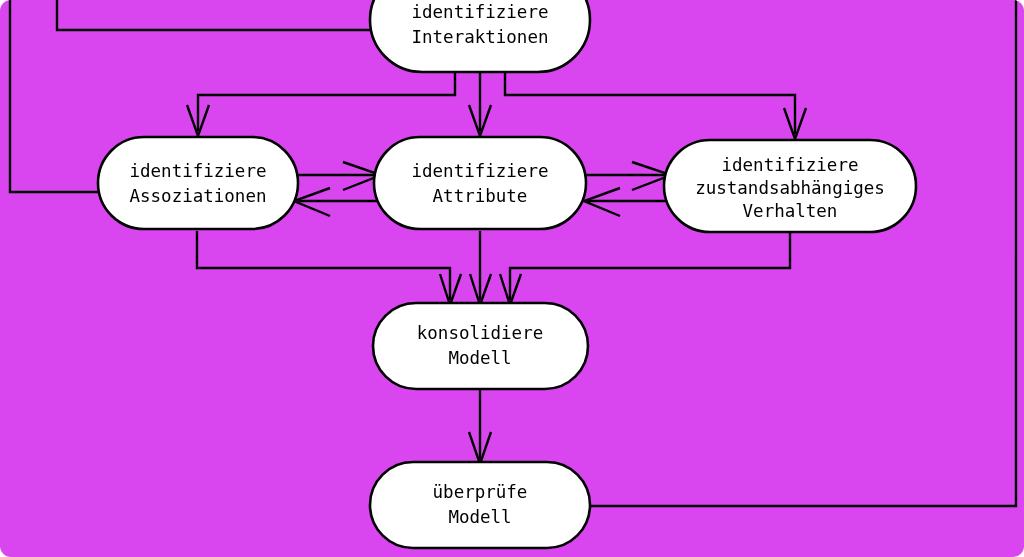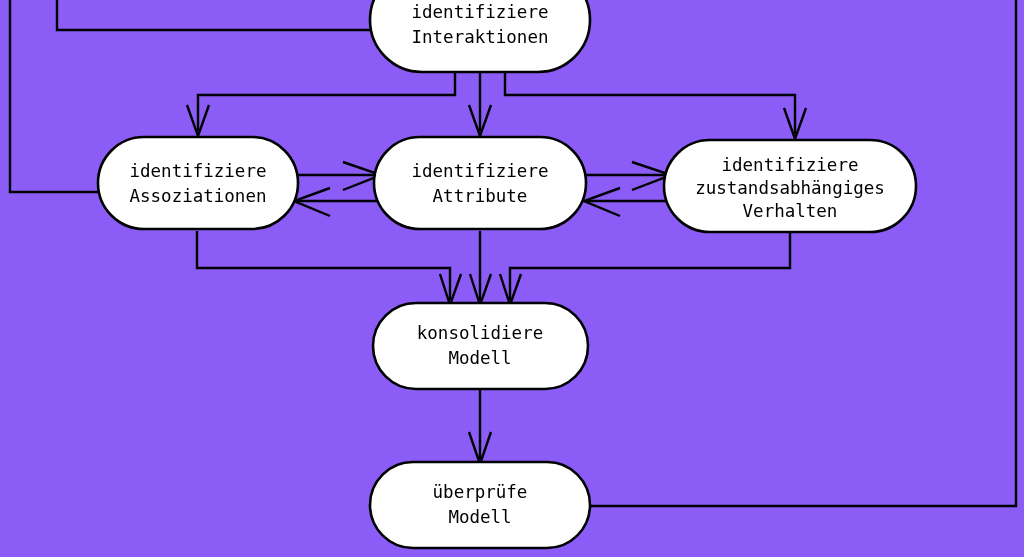--- a/index.html
+++ b/index.html
@@ -7,22 +7,23 @@
     padding: 0;
     background: #ffffff;
   }
   body {
     font-family: "DejaVu Sans Mono", monospace;
   }
   #diagram-root {
     position: relative;
     width: 1024px;
     height: 557px;
-    background: #8b5cf6;
+    background: #d946ef;
     overflow: hidden;
+    border-radius: 11px;
   }
   #diagram-svg {
     position: absolute;
     top: 0;
     left: 0;
     width: 1024px;
     height: 557px;
   }
   .node-shape {
     fill: #ffffff;

